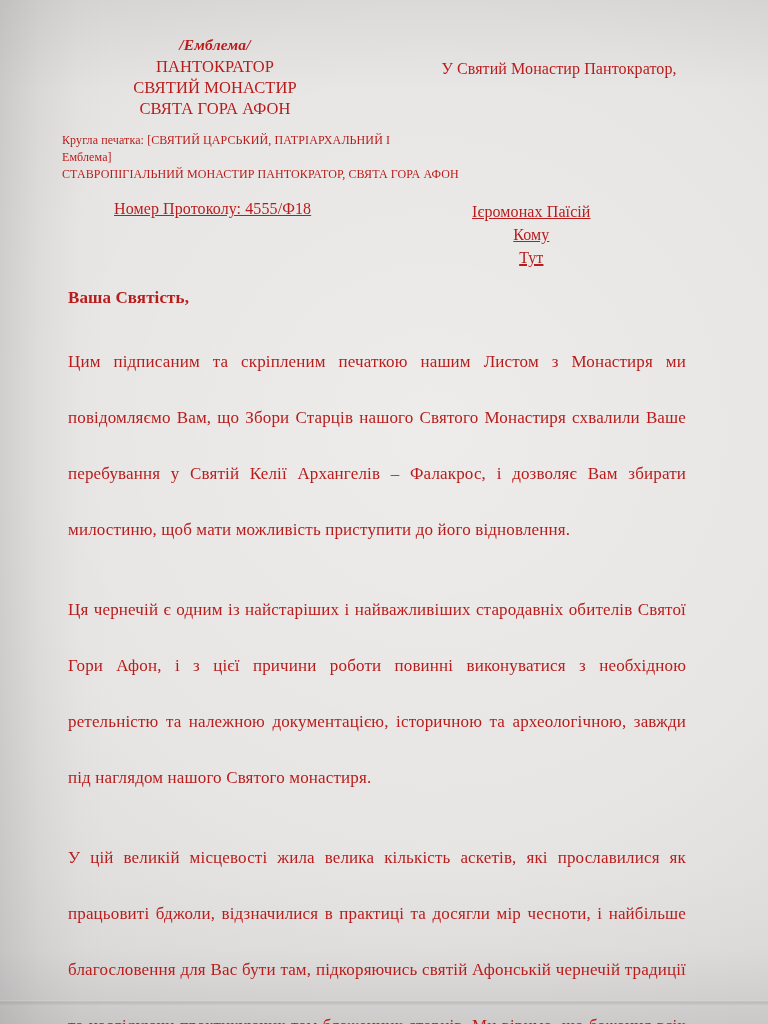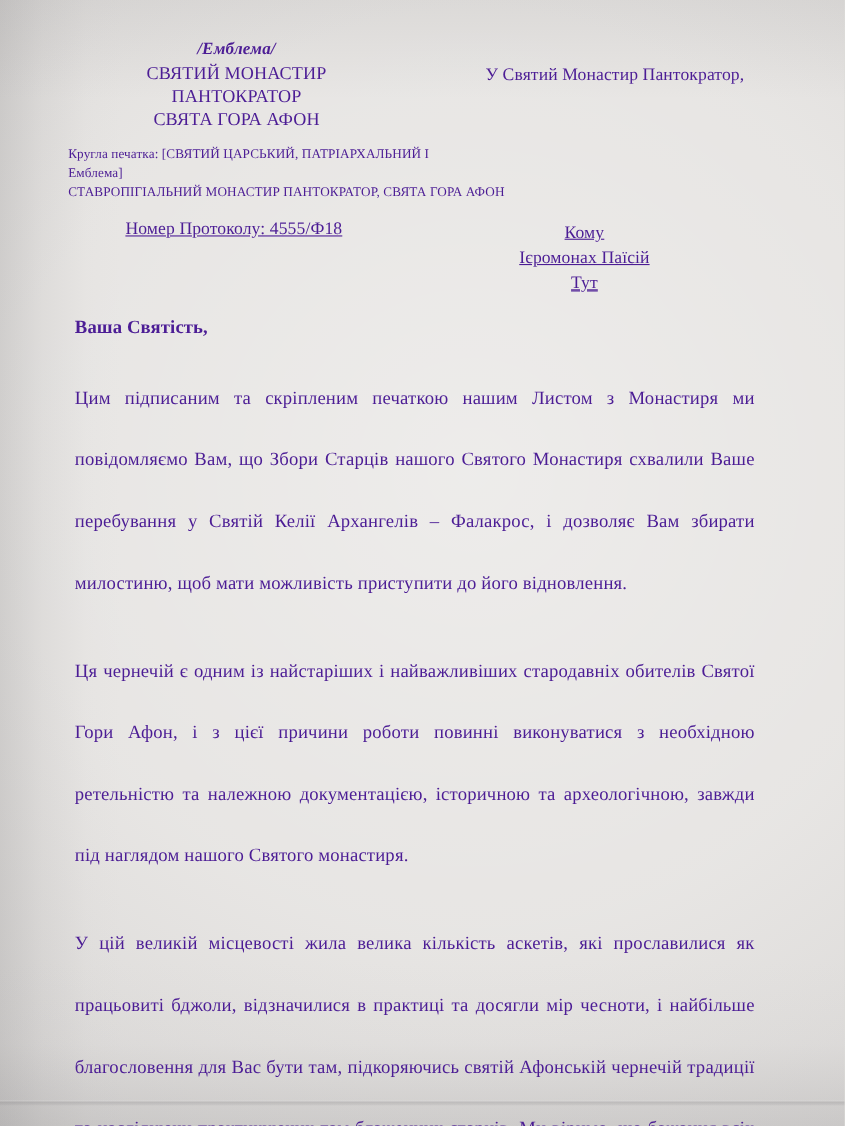--- a/index.html
+++ b/index.html
@@ -9,21 +9,21 @@
     background: #d8d6d4;
   }
 
   .page {
     position: relative;
     width: 768px;
     height: 1024px;
     overflow: hidden;
     background: #e6e4e2;
     font-family: "Liberation Serif", "DejaVu Serif", serif;
-    color: #4c1d95;
+    color: #b91c1c;
   }
 
   
   .paper-shade-left,
   .paper-shade-top,
   .paper-shade-bottom,
   .paper-vignette,
   .paper-crease {
     position: absolute;
     pointer-events: none;
@@ -207,22 +207,22 @@
   <div class="paper-shade-bottom"></div>
   <div class="paper-vignette"></div>
   <div class="paper-crease"></div>
 
   <div class="content">
 
     <div class="header-row">
 
       <div class="header-left">
         <div class="emblem-tag">/Емблема/</div>
+        <div class="org-line">ПАНТОКРАТОР</div>
         <div class="org-line">СВЯТИЙ МОНАСТИР</div>
-        <div class="org-line">ПАНТОКРАТОР</div>
         <div class="org-line">СВЯТА ГОРА АФОН</div>
       </div>
 
       <div class="header-right">
         <div class="date-line">У Святий Монастир Пантократор,</div>
       </div>
 
     </div>
 
     <div class="seal-block">
@@ -231,22 +231,22 @@
       <div>СТАВРОПІГІАЛЬНИЙ МОНАСТИР ПАНТОКРАТОР, СВЯТА ГОРА АФОН</div>
     </div>
 
     <div class="meta-row">
 
       <div class="meta-left">
         <div>Номер Протоколу: 4555/Ф18</div>
       </div>
 
       <div class="meta-right">
+        <div>Ієромонах Паїсій</div>
         <div>Кому</div>
-        <div>Ієромонах Паїсій</div>
         <div class="here">Тут</div>
       </div>
 
     </div>
 
     <div class="body">
 
       <div class="salutation">Ваша Святість,</div>
 
       <p class="para">Цим підписаним та скріпленим печаткою нашим Листом з Монастиря ми повідомляємо Вам, що Збори Старців нашого Святого Монастиря схвалили Ваше перебування у Святій Келії Архангелів – Фалакрос, і дозволяє Вам збирати милостиню, щоб мати можливість приступити до його відновлення.</p>

